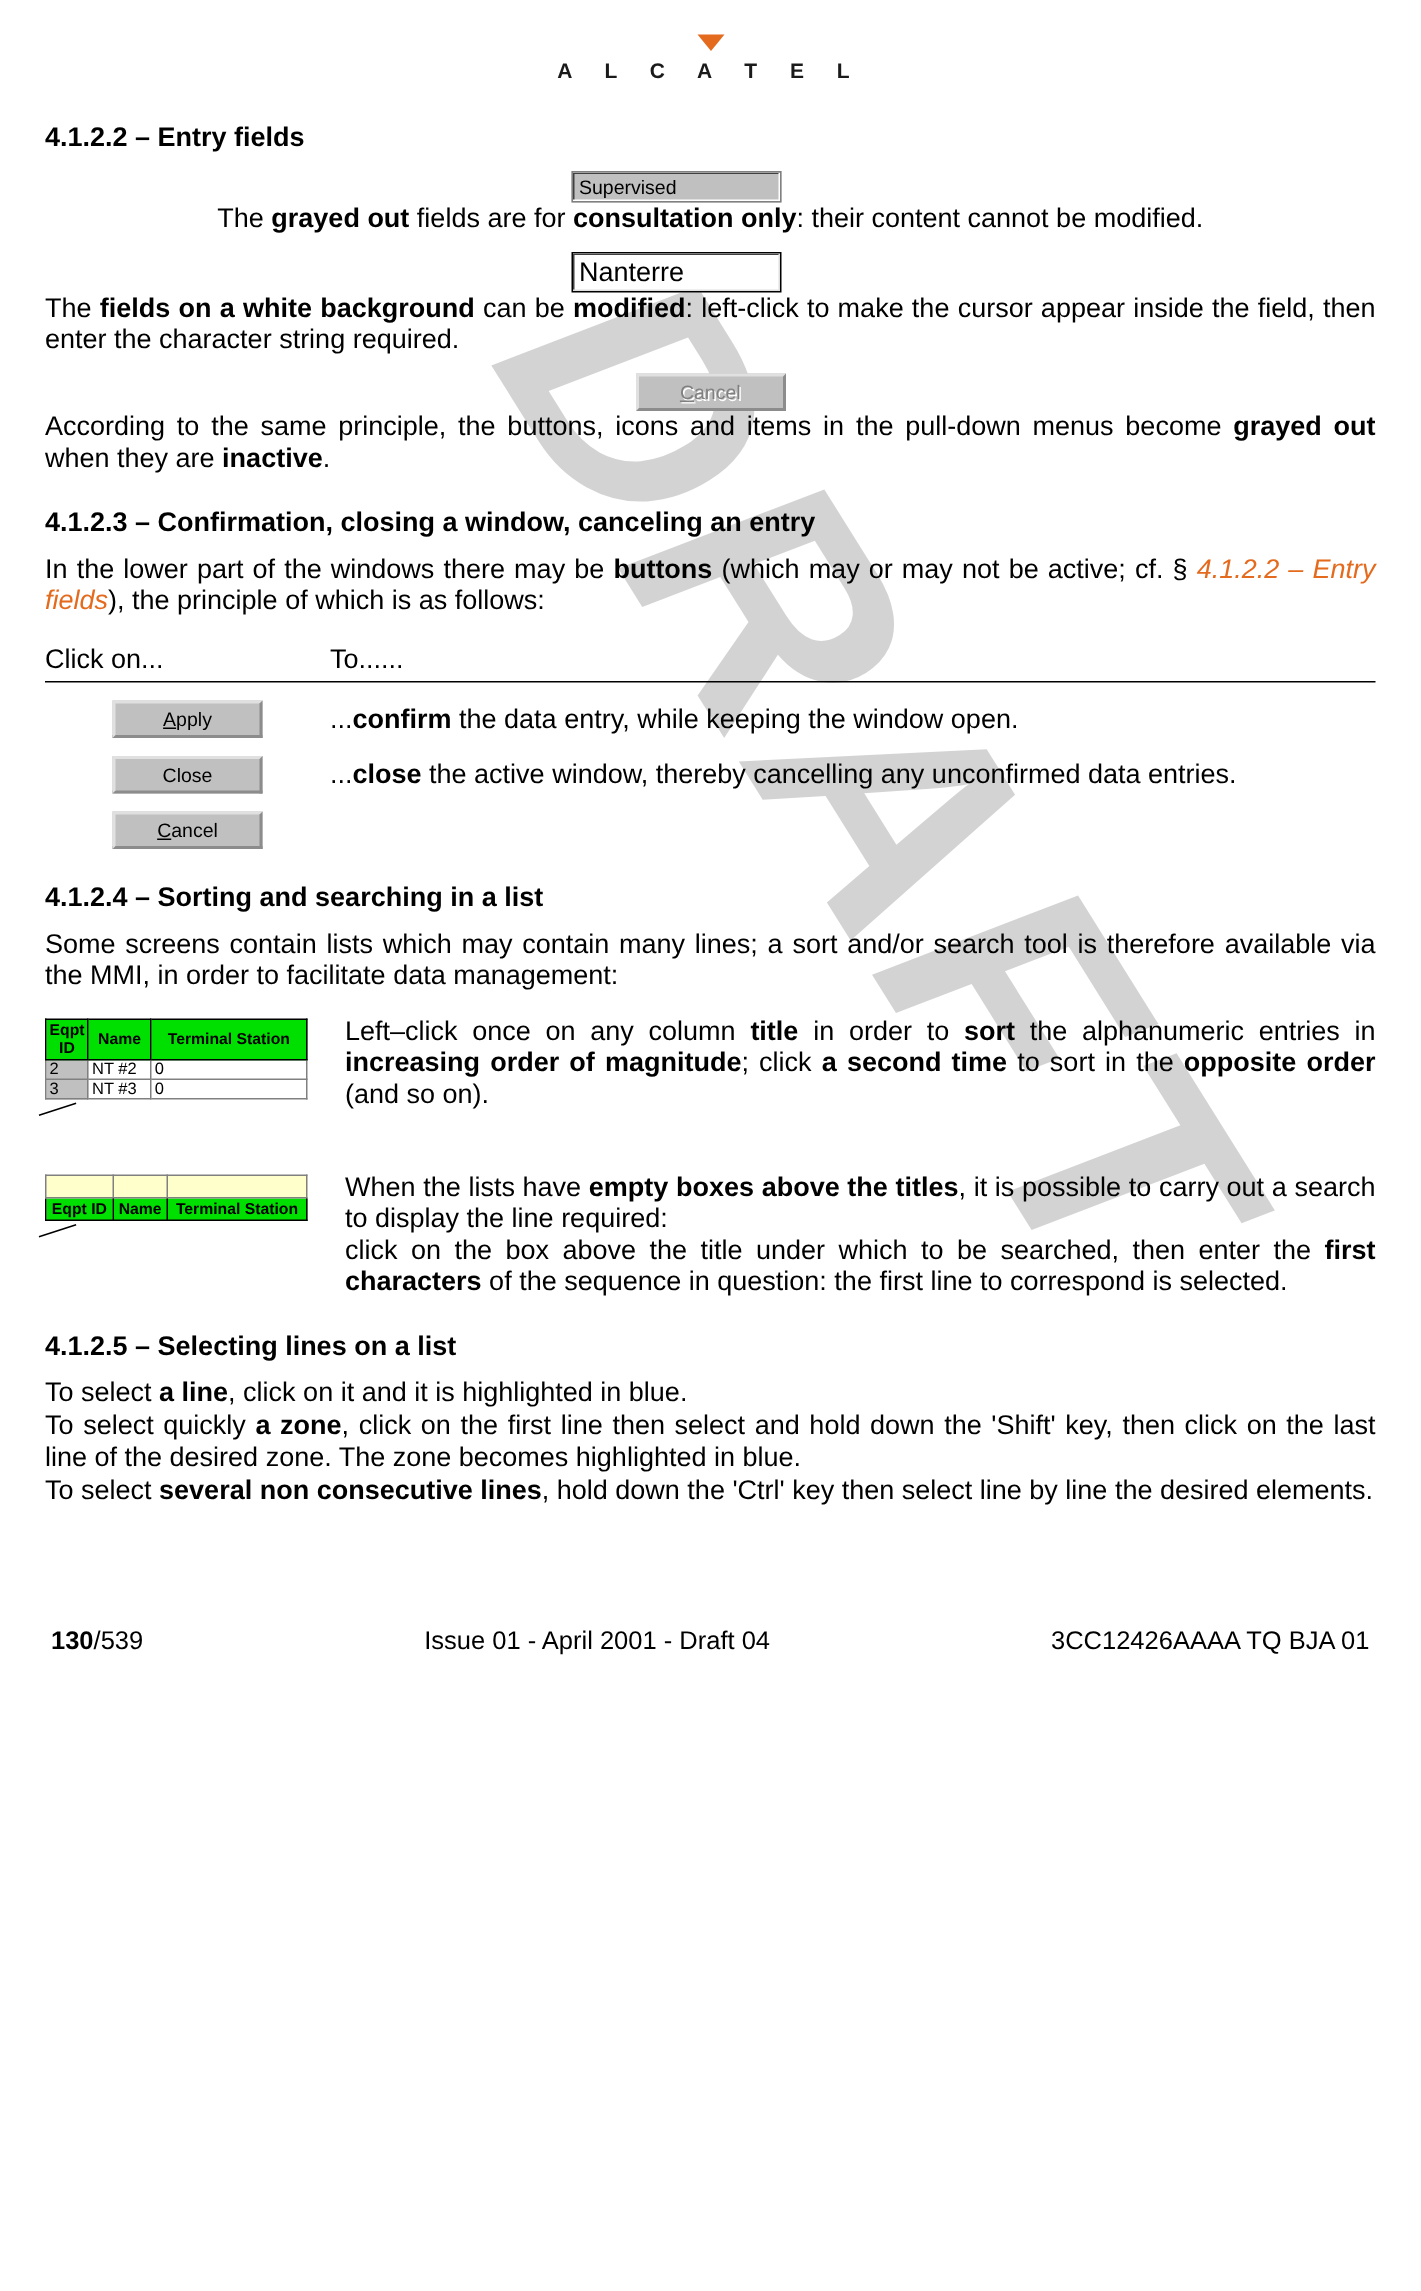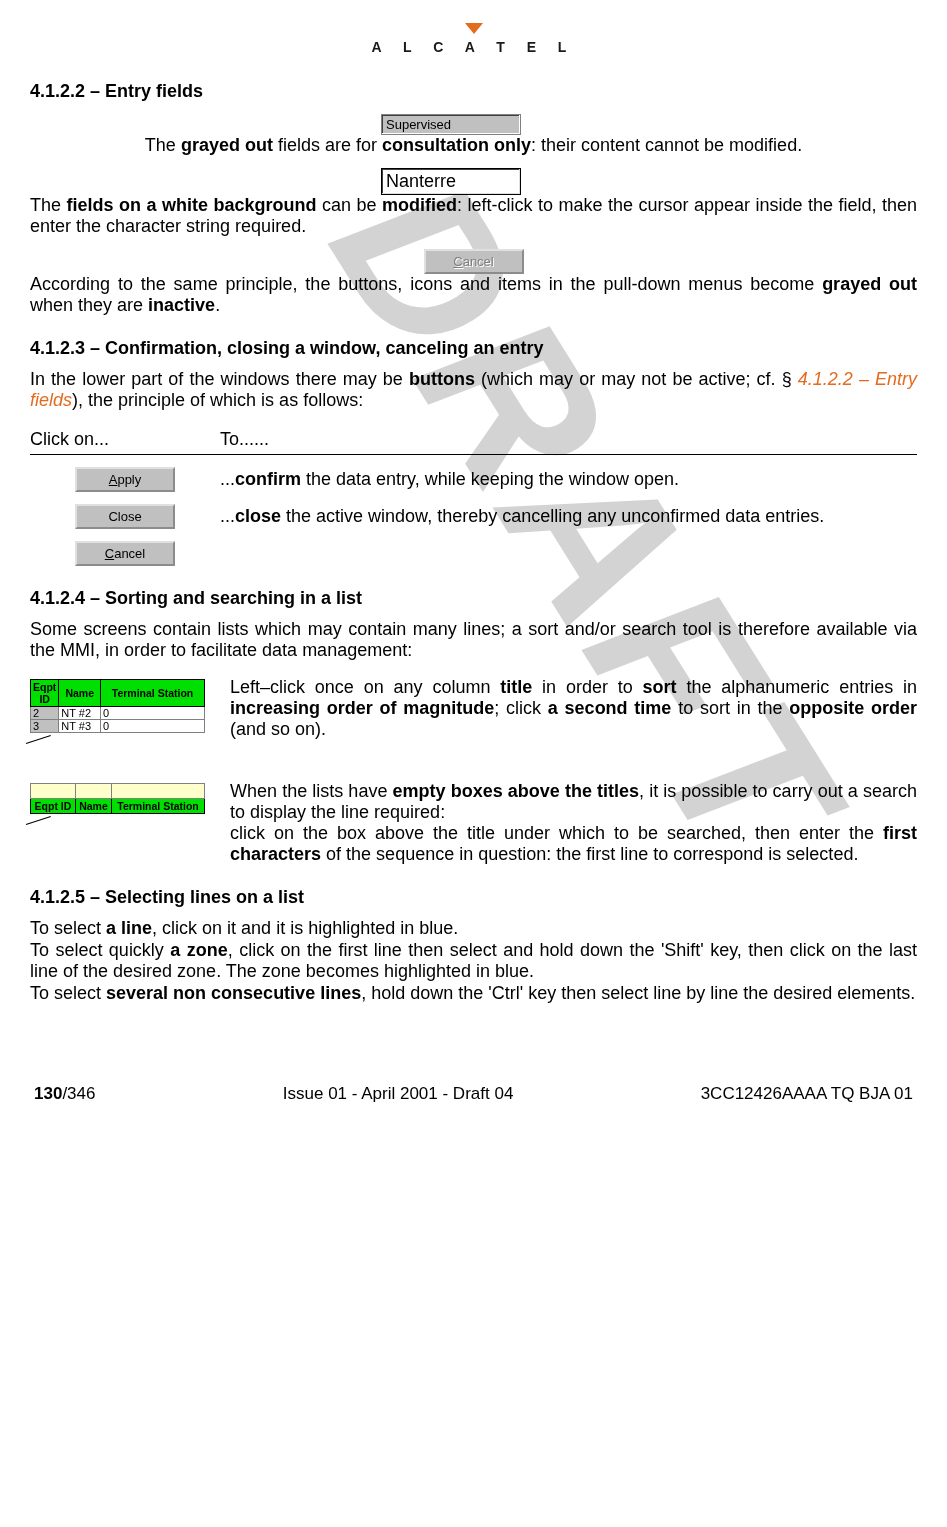--- a/index.html
+++ b/index.html
@@ -330,19 +330,19 @@
     <span>To select </span><b>a line</b><span>, click on it and it is highlighted in blue.</span>
   </div>
   <div class="para">
     <span>To select quickly </span><b>a zone</b><span>, click on the first line then select and hold down the 'Shift' key, then click on the last line of the desired zone. The zone becomes highlighted in blue.</span>
   </div>
   <div class="para">
     <span>To select </span><b>several non consecutive lines</b><span>, hold down the 'Ctrl' key then select line by line the desired elements.</span>
   </div>
 
   <div class="footer">
-    <div class="left"><b>130</b><span>/346</span></div>
+    <div class="left"><b>130</b><span>/539</span></div>
     <div class="center">Issue 01 - April 2001 - Draft 04</div>
     <div class="right">3CC12426AAAA TQ BJA 01</div>
   </div>
 
   </div>
 </div>
 
 </body></html>

